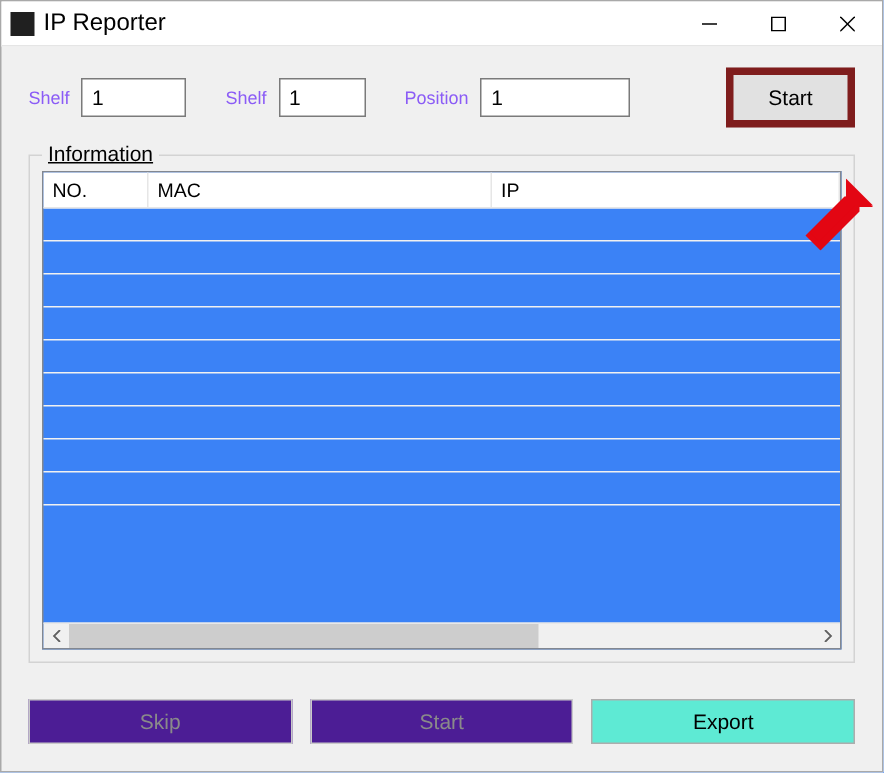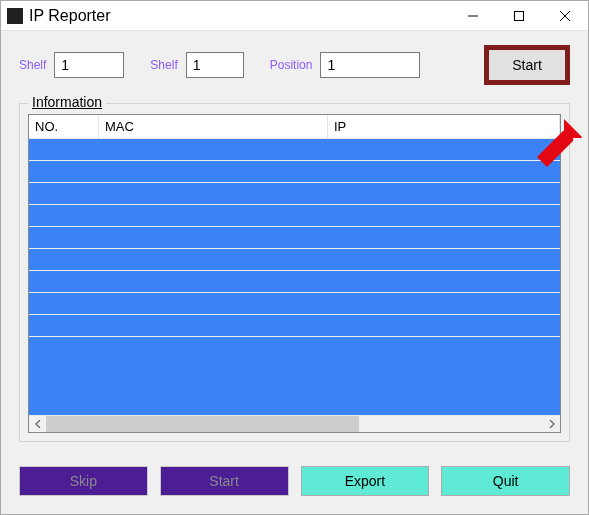--- a/index.html
+++ b/index.html
@@ -268,21 +268,20 @@
               </svg>
           </div>
         </div>
       </div>
     </div>
 
     <div class="bottom-row">
       <button class="disabled">Skip</button>
       <button class="disabled">Start</button>
       <button>Export</button>
-      <button>Quit</button>
     </div>
 
     <svg class="arrow-annot" viewBox="0 0 48 48">
       <polygon points="32,3 48,19 39,19 39,22 13,48 3,38 29,12 32,12" fill="#e30613"></polygon>
       <polygon points="30,0 48,18 36,18 12,42 6,36 30,12" fill="#e30613"></polygon>
     </svg>
   </div>
 </div>
 
 </body></html>

